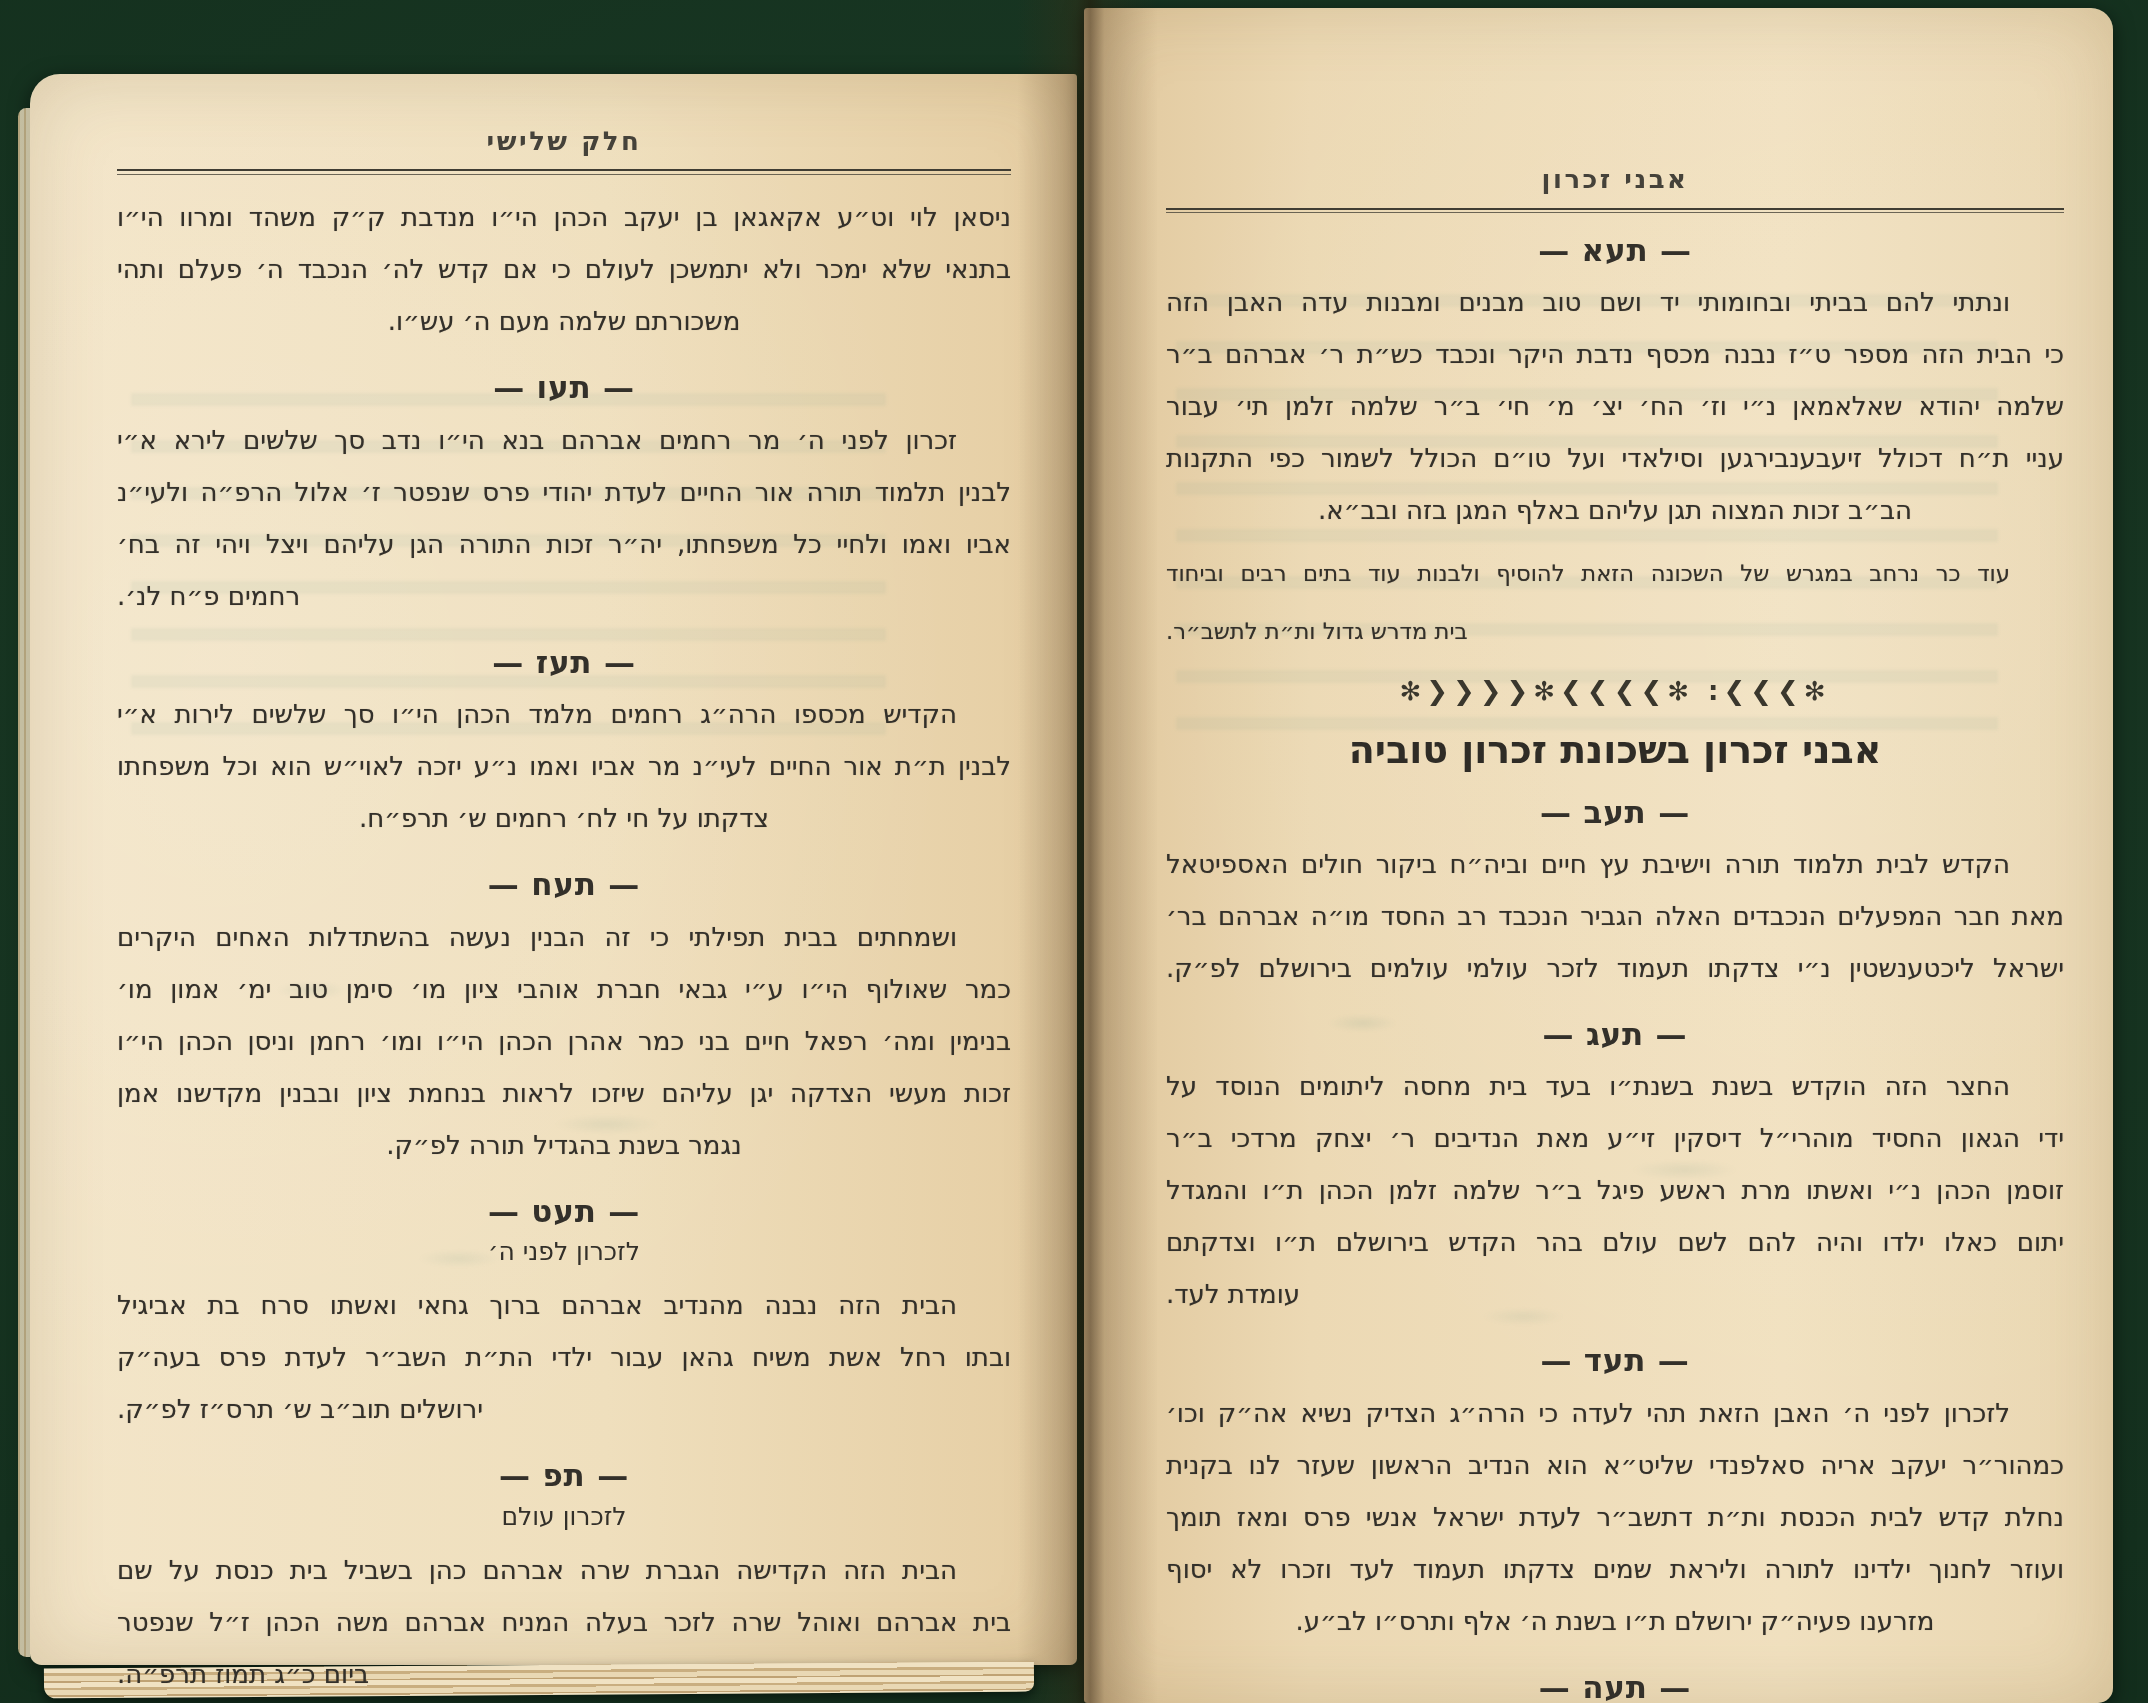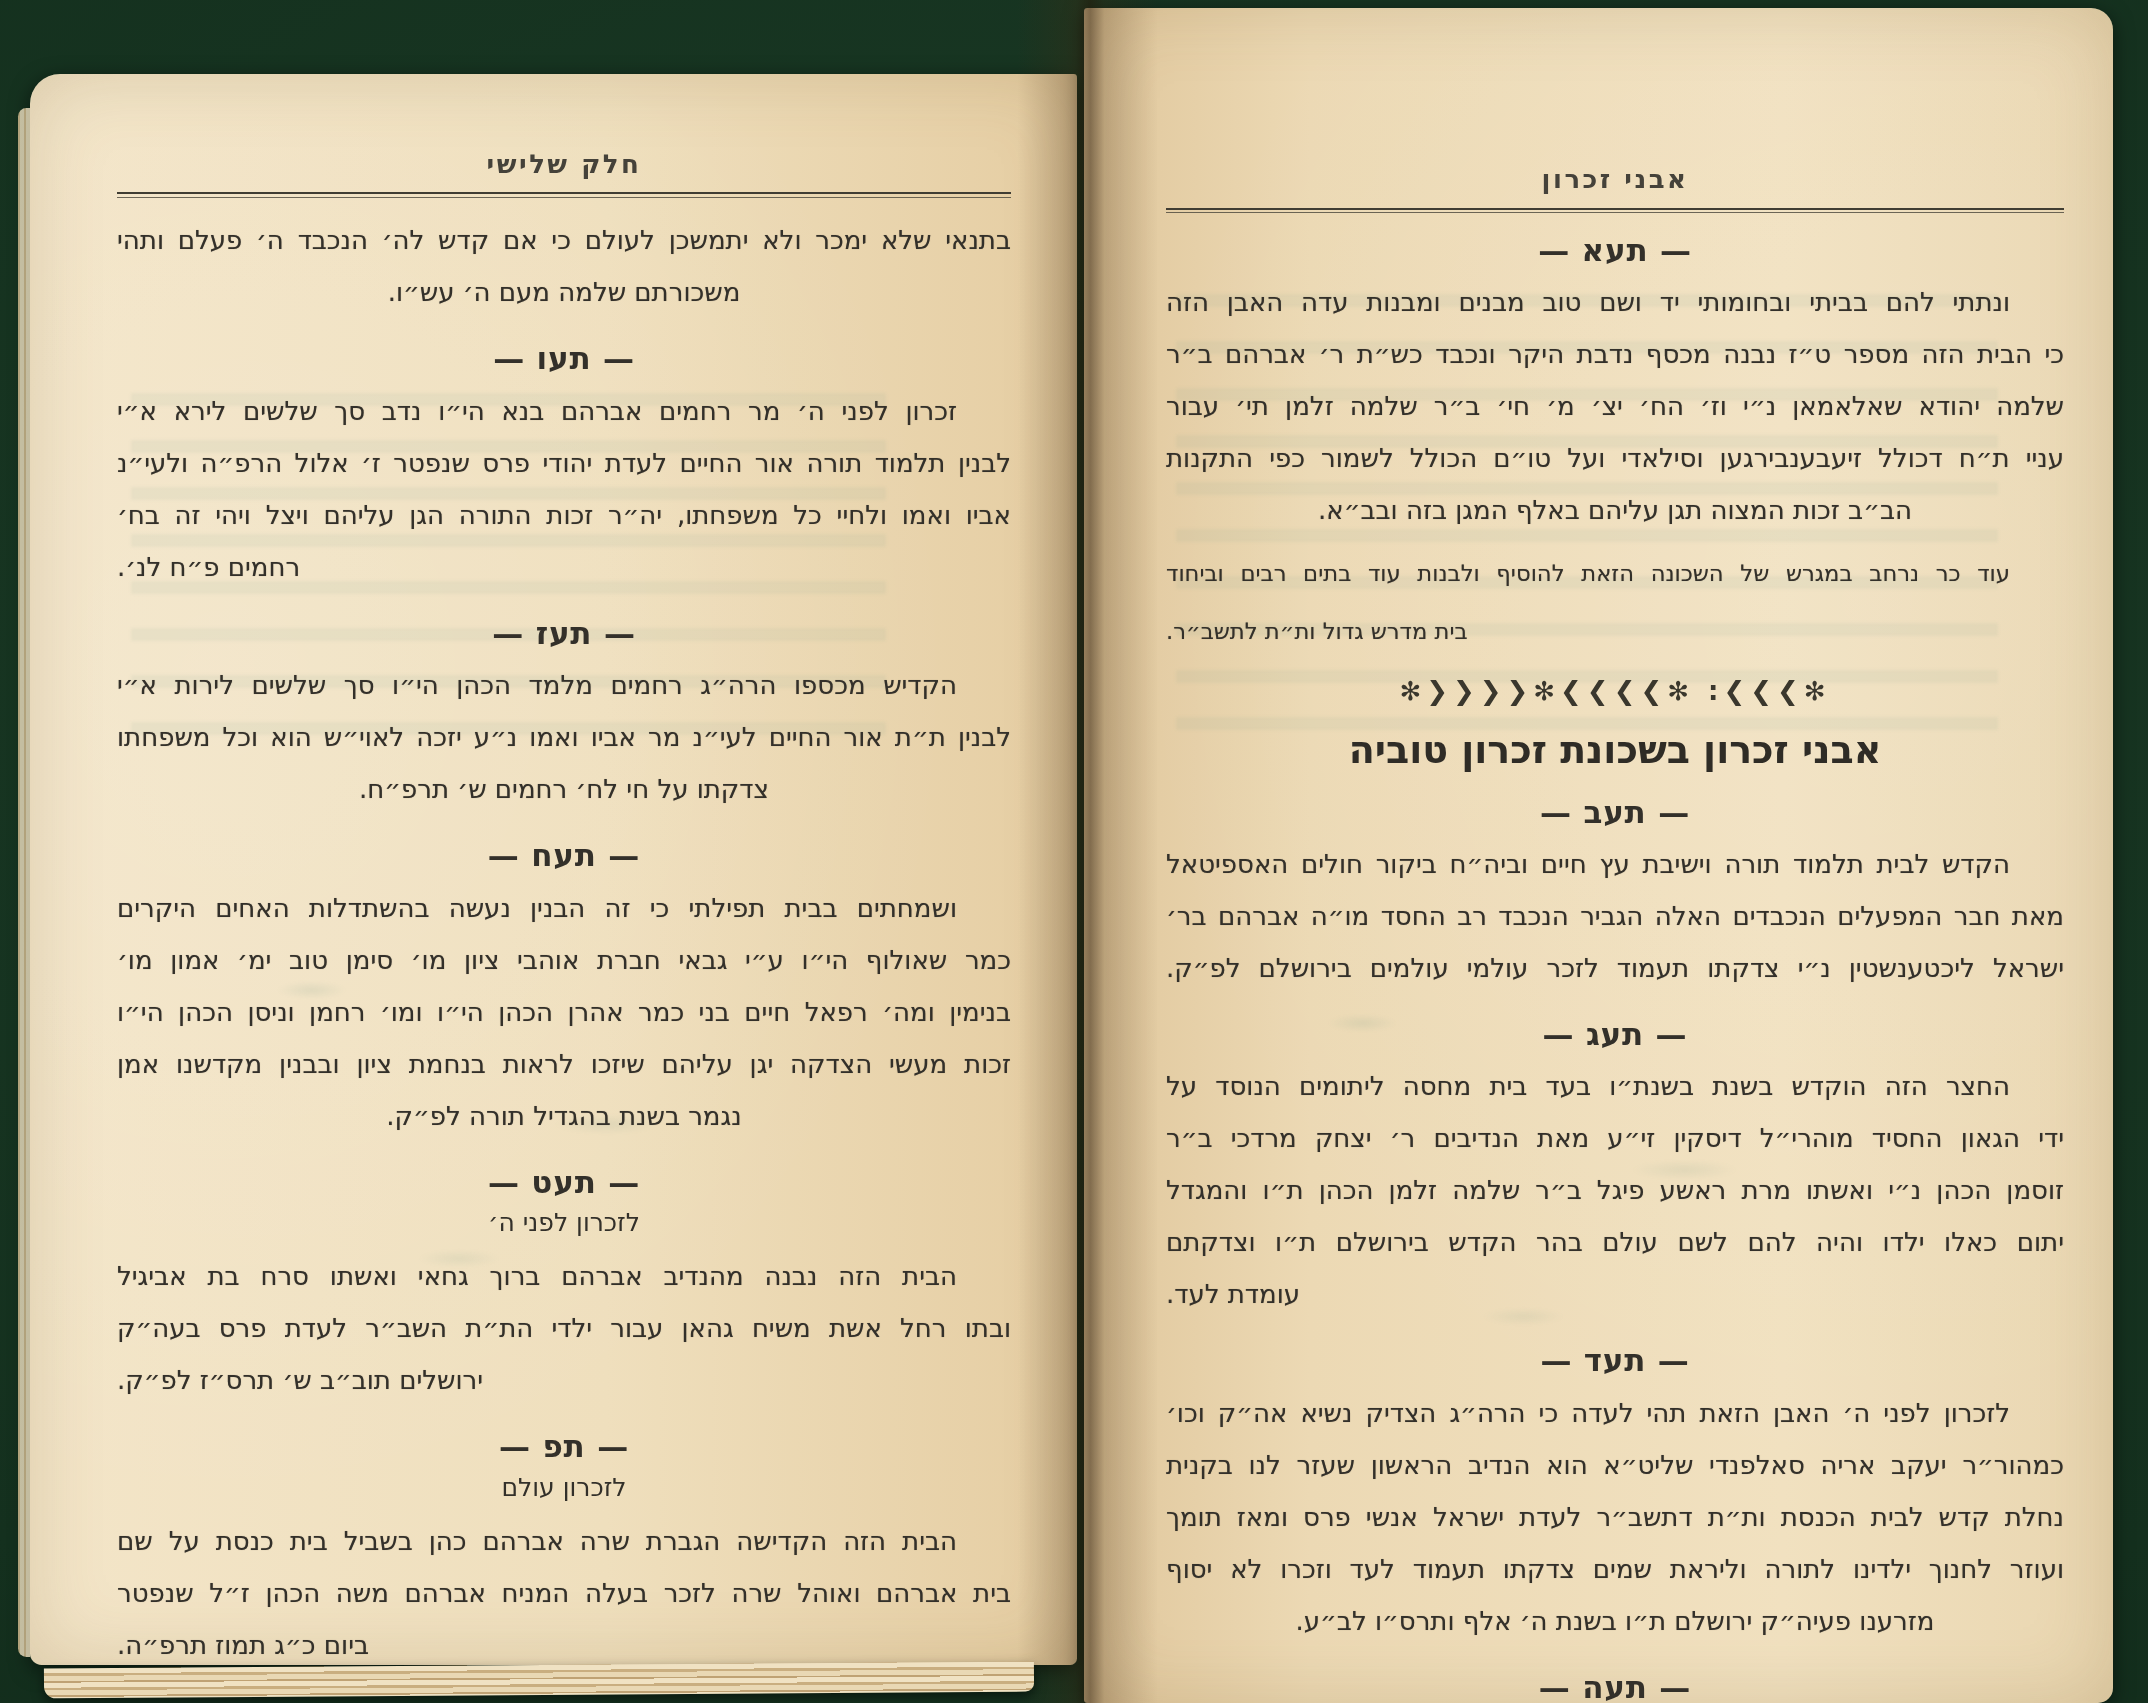--- a/index.html
+++ b/index.html
@@ -47,21 +47,21 @@
     transform:rotate(-.4deg);border-radius:0 0 8.4px 11.7px;
     background:repeating-linear-gradient(180deg,#f0e2c3 0 5px,#c9ae80 5px 7.6px,#e9d8b4 7.6px 12.6px,#bfa274 12.6px 14.3px);
     box-shadow:0 5px 11.7px rgba(0,0,0,.5);
   }
 
   
   .running-head{
     text-align:center;font-weight:bold;letter-spacing:2.5px;
     font-size:26px;color:#45423a;
   }
-  .page-left .running-head{padding-top:75px;}
+  .page-left .running-head{padding-top:52px;}
   .page-right .running-head{padding-top:156px;}
   .double-rule{position:relative;border-top:2.5px solid #403d33;margin-top:13.4px;}
   .double-rule::after{
     content:"";position:absolute;left:0;right:0;top:2.5px;border-top:1.7px solid #4a463b;opacity:.8;
   }
 
   
   .page-body{position:relative;z-index:2;margin-top:20px;}
   .para{margin:3.4px 0 5px;}
   .pline{
@@ -105,20 +105,21 @@
 
 <div class="spread">
 
   <div class="page page-left">
     <div class="bleed lines" style="left:101px;top:285px;width:755px;height:386px;"></div>
     <div class="bleed blobs" style="left:134px;top:755px;width:738px;height:537px;"></div>
     <div class="running-head">חלק שלישי</div>
     <div class="double-rule"></div>
     <div class="page-body" id="left-body">
         <div class="para">
+          <div class="pline">ניסאן לוי וט״ע אקאגאן בן יעקב הכהן הי״ו מנדבת ק״ק משהד ומרוו הי״ו</div>
           <div class="pline">בתנאי שלא ימכר ולא יתמשכן לעולם כי אם קדש לה׳ הנכבד ה׳ פעלם ותהי</div>
           <div class="pline last-center">משכורתם שלמה מעם ה׳ עש״ו.</div>
         </div>
         <div class="sec-head">— תעו —</div>
         <div class="para">
           <div class="pline first">זכרון לפני ה׳ מר רחמים אברהם בנא הי״ו נדב סך שלשים לירא א״י</div>
           <div class="pline">לבנין תלמוד תורה אור החיים לעדת יהודי פרס שנפטר ז׳ אלול הרפ״ה ולעי״נ</div>
           <div class="pline">אביו ואמו ולחיי כל משפחתו, יה״ר זכות התורה הגן עליהם ויצל ויהי זה בח׳</div>
           <div class="pline last-left">רחמים פ״ח לנ׳.</div>
         </div>

